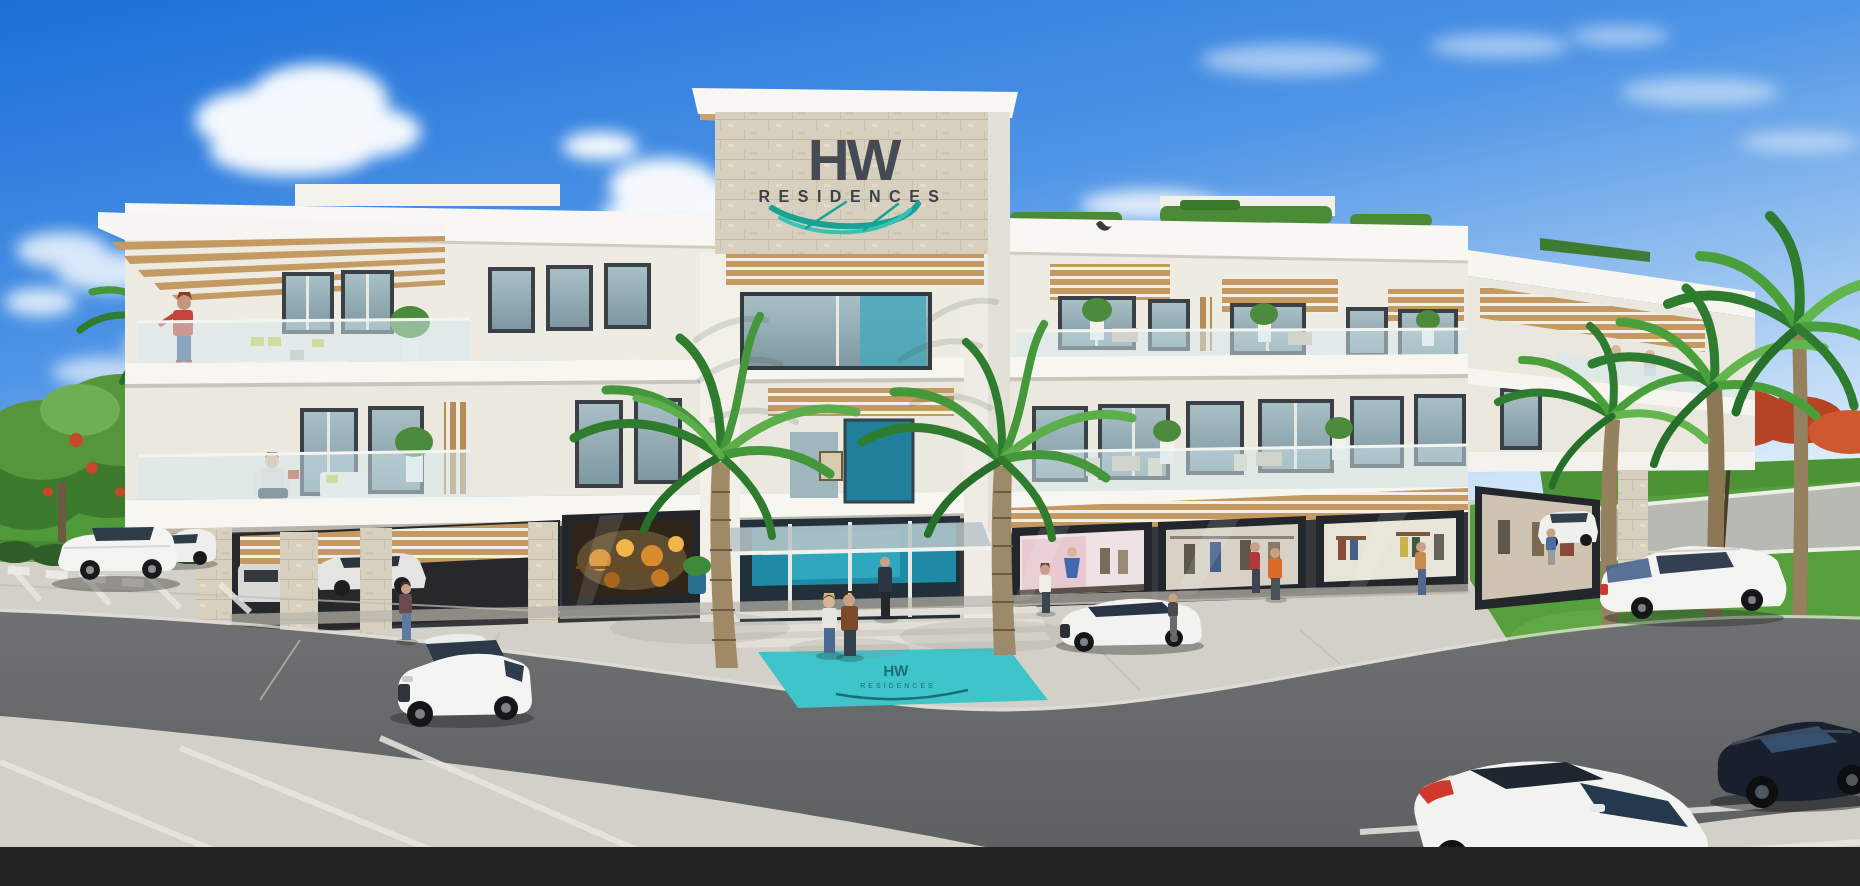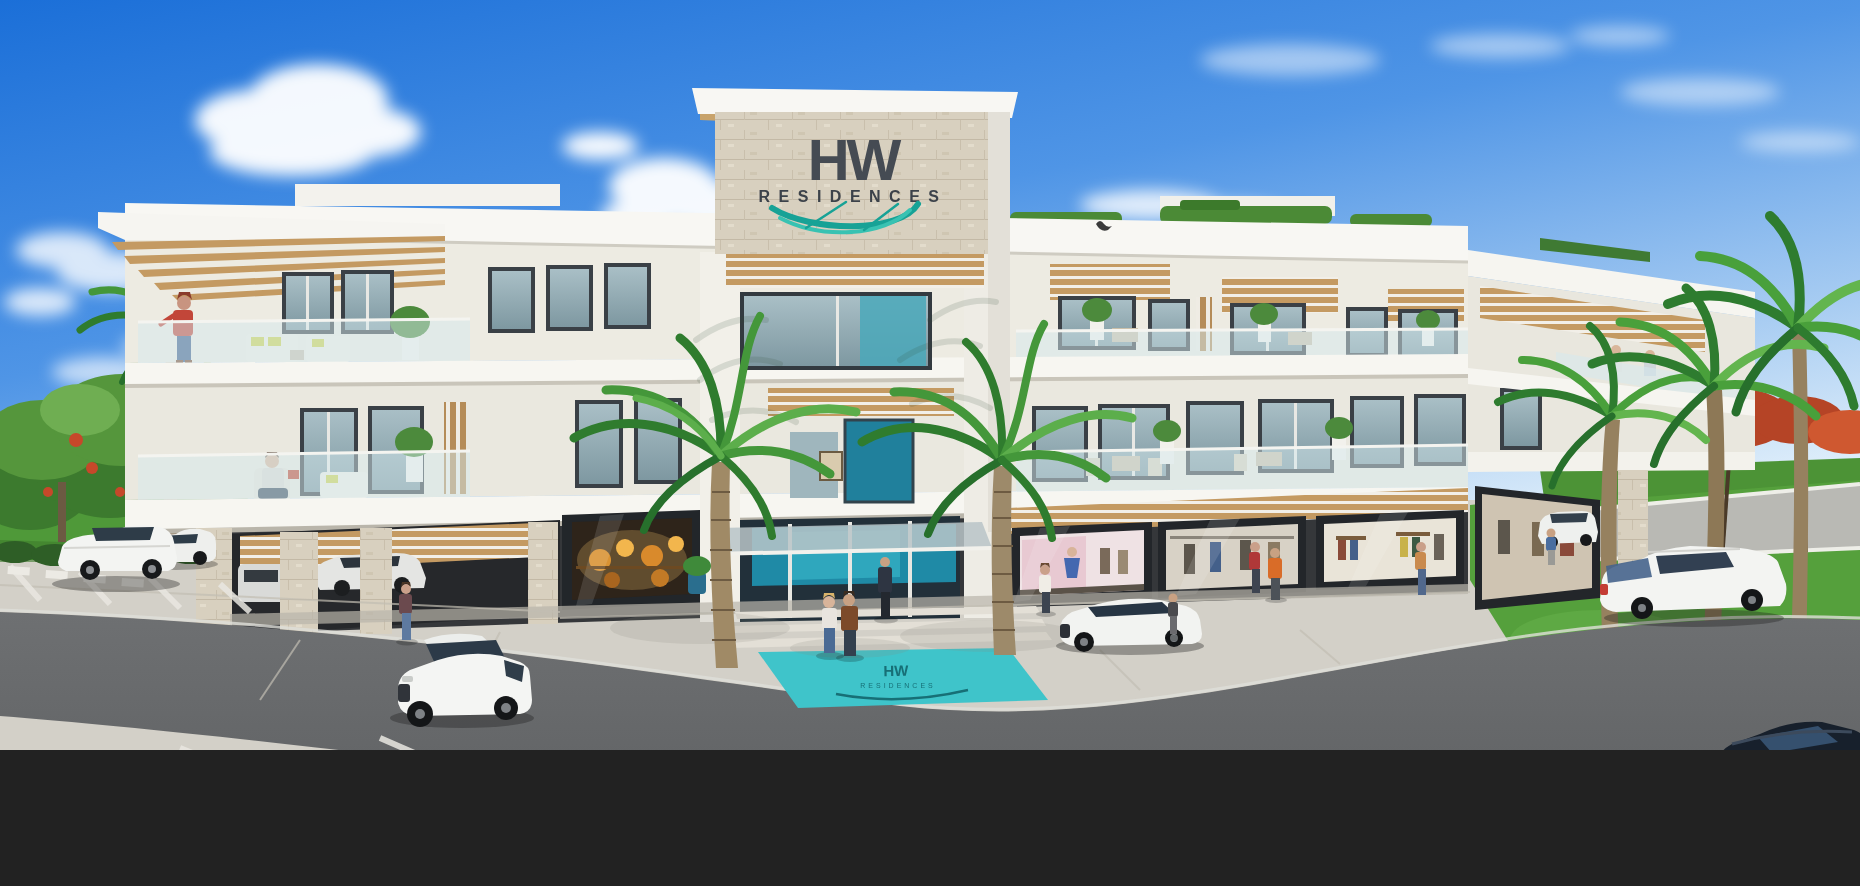--- a/index.html
+++ b/index.html
@@ -1,16 +1,16 @@
 <!DOCTYPE html>
 <html><head>
 <meta charset="utf-8">
 <style>
   html,body{margin:0;padding:0;background:#222;}
-  .stage{position:relative;width:1860px;height:750px;overflow:hidden;
+  .stage{position:relative;width:1860px;height:847px;overflow:hidden;
          font-family:"Liberation Sans", sans-serif;background:#86efac;}
   .stage svg{position:absolute;left:0;top:0;display:block;}
   text{font-family:"Liberation Sans", sans-serif;}
 </style>
 </head>
 <body>
 
 <div class="stage">
 <svg width="1860" height="886" viewBox="0 0 1860 886">
 <defs>

